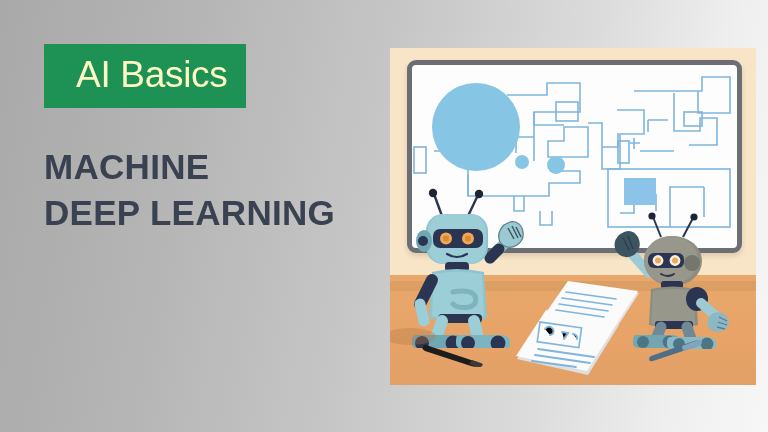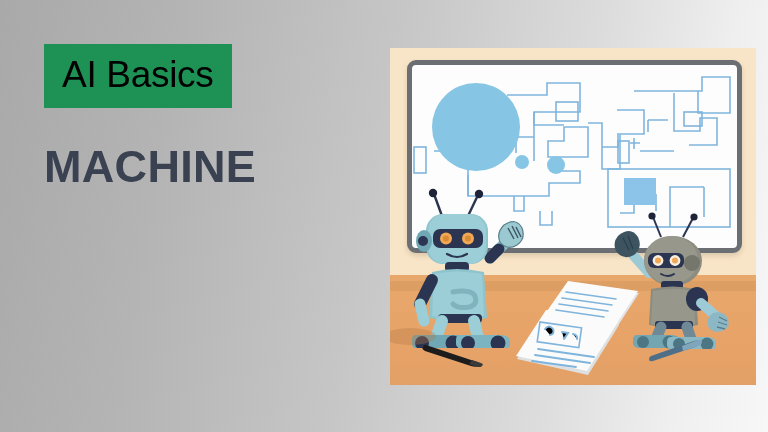--- a/index.html
+++ b/index.html
@@ -14,31 +14,31 @@
     overflow:hidden;
   }
 
   
   #text-column{
     position:absolute;left:44px;top:44px;width:320px;
   }
   #eyebrow-badge{
     display:inline-block;
     background:#1e9155;
-    color:#000000;
+    color:#fef9c3;
     font-size:37px;
     line-height:1;
     font-weight:400;
     letter-spacing:-0.3px;
-    padding:12px 18px 15px 18px;
+    padding:12px 18px 15px 32px;
   }
   #headline{
     margin-top:36px;
     color:#3a4252;
-    font-size:45px;
+    font-size:35px;
     font-weight:bold;
     line-height:46px;
     letter-spacing:0.3px;
     text-transform:uppercase;
   }
   #headline .hl-line{display:block;white-space:nowrap;}
 
   
   #illustration{
     position:absolute;left:390px;top:48px;width:366px;height:337px;
@@ -78,20 +78,21 @@
 <body>
 
 <div id="slide">
 
   <div id="text-column">
 
     <div id="eyebrow-badge">AI Basics</div>
 
     <div id="headline">
       <span class="hl-line">MACHINE</span>
+      <span class="hl-line">DEEP LEARNING</span>
     </div>
 
   </div>
 
   <div id="illustration">
 
     <div class="wall"></div>
     <div class="floor"></div>
     <div class="floor-shadow"></div>
 

